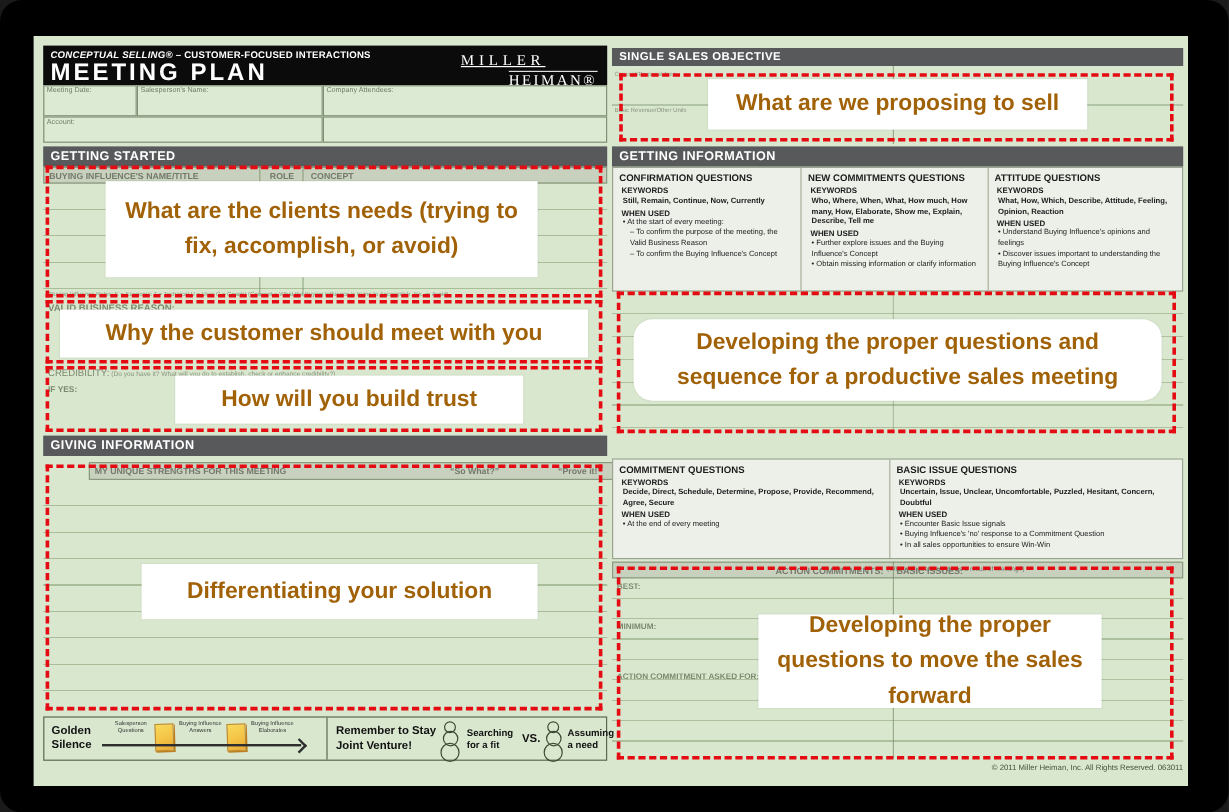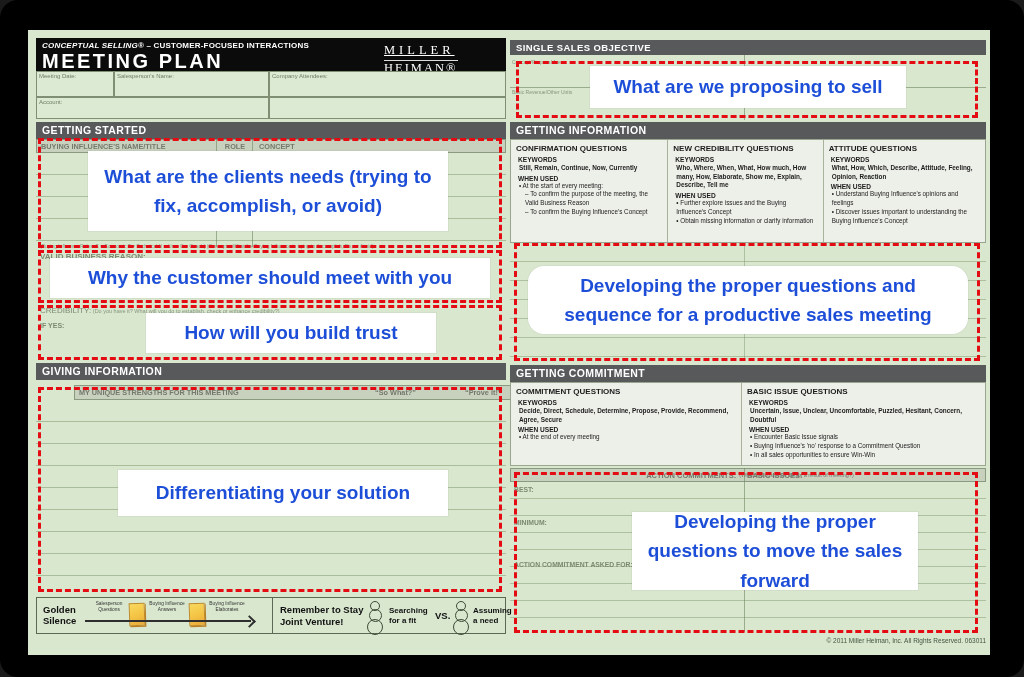--- a/index.html
+++ b/index.html
@@ -11,42 +11,42 @@
   .bar{position:absolute;background:#58595b;color:#fff;font-weight:bold;font-size:10.5px;
        letter-spacing:.4px;line-height:1;display:flex;align-items:center;padding-left:6px;box-sizing:border-box;}
 
   
   .masthead{position:absolute;left:8px;top:8px;width:470px;height:33px;background:#0b0b0b;color:#fff;box-sizing:border-box;padding:3px 0 0 6px;}
   .eyebrow{font-size:8px;font-weight:bold;letter-spacing:.2px;}
   .eyebrow .it{font-style:italic;}
   .mast-title{font-size:20px;font-weight:bold;letter-spacing:2.5px;margin-top:0px;}
   .logo{position:absolute;right:10px;top:5px;width:140px;color:#fff;font-family:"Liberation Serif",serif;text-align:left;text-decoration:underline;}
   .logo .l1{display:block;font-size:12.5px;letter-spacing:4px;padding-left:28px;}
-  .logo .l2{display:inline-block;font-size:12.5px;letter-spacing:2px;border-top:1px solid #ddd;margin-left:28px;margin-top:-2px;padding-top:0px;}
+  .logo .l2{display:inline-block;font-size:12.5px;letter-spacing:2px;border-top:1px solid #ddd;margin-left:68px;margin-top:-2px;padding-top:0px;}
 
   
   .cell{position:absolute;border:1px solid #7e8f74;box-sizing:border-box;background:#dcead4;}
   .cell-label{font-size:6px;color:#6d7d62;padding:1px 0 0 2px;display:block;}
 
   
   .subhdr{position:absolute;background:#c8d1bd;color:#75796d;font-weight:bold;box-sizing:border-box;
           border:1px solid #8a9a80;display:flex;align-items:center;}
   
   .ruled{position:absolute;background-image:repeating-linear-gradient(to bottom,transparent 0 21px,rgba(130,155,110,.55) 21px 22px);}
   .vline{position:absolute;width:1px;background:rgba(110,135,95,.6);}
   .hline{position:absolute;height:1px;background:rgba(110,135,95,.6);}
 
   .tinylabel{position:absolute;font-size:6px;color:#6d7d62;white-space:nowrap;}
   .microlabel{position:absolute;font-size:5px;color:#87947c;white-space:nowrap;overflow:hidden;}
 
   
   .dashed{position:absolute;border:3px dashed #e50b13;box-sizing:border-box;}
 
   
-  .callout{position:absolute;background:#fff;color:#1d4ed8;font-weight:bold;font-size:19px;line-height:1.55;
+  .callout{position:absolute;background:#fff;color:#a16207;font-weight:bold;font-size:19px;line-height:1.55;
            display:flex;align-items:center;justify-content:center;text-align:center;box-sizing:border-box;padding:2px 6px;
            box-shadow:0 0 0 1px rgba(0,0,0,.03);}
 
   
   .qblock{position:absolute;background:#edefe9;border:1px solid #9aa58f;box-sizing:border-box;display:flex;}
   .qcol{box-sizing:border-box;padding:4px 5px 2px 5px;color:#1c1c1c;border-right:1px solid #a8b29c;}
   .qcol:last-child{border-right:none;}
   .qcol .h{font-size:8px;font-weight:bold;margin-bottom:3px;}
   .qcol .kl{font-size:6.6px;font-weight:bold;margin-left:2px;}
   .qcol .kw{font-size:6.4px;font-weight:bold;margin:1px 0 2px 3px;line-height:1.35;}
@@ -189,21 +189,21 @@
       <div class="qcol" style="width:158px;">
         <div class="h">CONFIRMATION QUESTIONS</div>
         <div class="kl">KEYWORDS</div>
         <div class="kw">Still, Remain, Continue, Now, Currently</div>
         <div class="kl">WHEN USED</div>
         <div class="b">•  At the start of every meeting:</div>
         <div class="b sub">–  To confirm the purpose of the meeting, the Valid Business Reason</div>
         <div class="b sub">–  To confirm the Buying Influence's Concept</div>
       </div>
       <div class="qcol" style="width:156px;">
-        <div class="h">NEW CREDIBILITY QUESTIONS</div>
+        <div class="h">NEW COMMITMENTS QUESTIONS</div>
         <div class="kl">KEYWORDS</div>
         <div class="kw">Who, Where, When, What, How much, How many, How, Elaborate, Show me, Explain, Describe, Tell me</div>
         <div class="kl">WHEN USED</div>
         <div class="b">•  Further explore issues and the Buying Influence's Concept</div>
         <div class="b">•  Obtain missing information or clarify information</div>
       </div>
       <div class="qcol" style="width:162px;">
         <div class="h">ATTITUDE QUESTIONS</div>
         <div class="kl">KEYWORDS</div>
         <div class="kw">What, How, Which, Describe, Attitude, Feeling, Opinion, Reaction</div>
@@ -211,23 +211,20 @@
         <div class="b">•  Understand Buying Influence's opinions and feelings</div>
         <div class="b">•  Discover issues important to understanding the Buying Influence's Concept</div>
       </div>
     </div>
 
     <div class="ruled" style="left:482px;top:213px;width:476px;height:118px;background-image:repeating-linear-gradient(to bottom,transparent 0 18px,rgba(130,155,110,.5) 18px 19px);"></div>
     <div class="vline" style="left:716px;top:213px;height:118px;background:rgba(110,135,95,.4);"></div>
     <div class="dashed" style="left:486px;top:213px;width:466px;height:118px;"></div>
     <div class="callout" style="left:500px;top:236px;width:440px;height:68px;border-radius:16px;">Developing the proper questions and sequence for a productive sales meeting</div>
 
-    <div class="bar" style="left:482px;top:335px;width:476px;height:17px;">
-      <span>GETTING COMMITMENT</span>
-    </div>
     <div class="qblock" style="left:482px;top:352px;width:476px;height:84px;">
       <div class="qcol" style="width:232px;">
         <div class="h">COMMITMENT QUESTIONS</div>
         <div class="kl">KEYWORDS</div>
         <div class="kw">Decide, Direct, Schedule, Determine, Propose, Provide, Recommend, Agree, Secure</div>
         <div class="kl">WHEN USED</div>
         <div class="b">•  At the end of every meeting</div>
       </div>
       <div class="qcol" style="width:244px;">
         <div class="h">BASIC ISSUE QUESTIONS</div>

